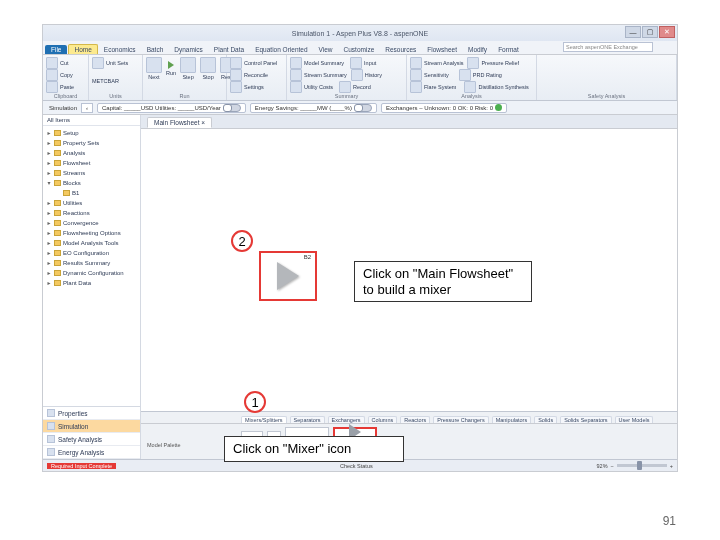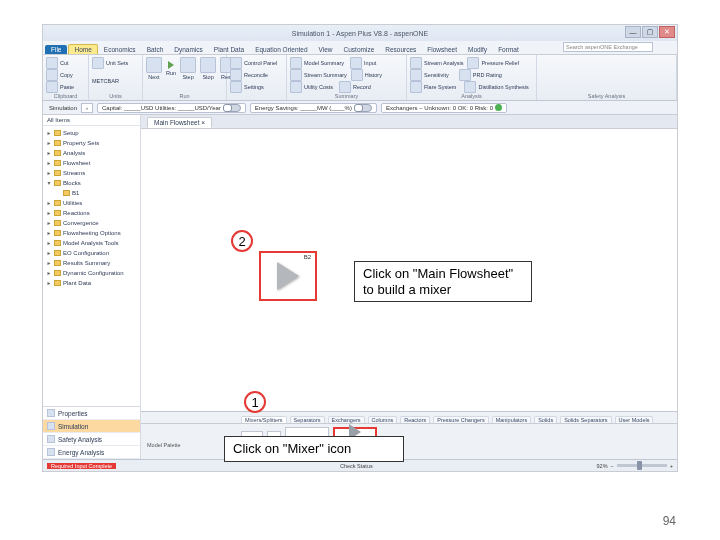--- a/index.html
+++ b/index.html
@@ -421,13 +421,13 @@
 <div class="numcircle num2">2</div>
 <div class="bigplay">
   <span class="sm">B2</span>
   <span class="tri"></span>
 </div>
 <div class="calloutbox co2">Click on "Main Flowsheet" to build a mixer</div>
 
 <div class="numcircle num1">1</div>
 <div class="calloutbox co1">Click on "Mixer" icon</div>
 
-<div class="pagenum">94</div>
+<div class="pagenum">91</div>
 
 </body></html>

